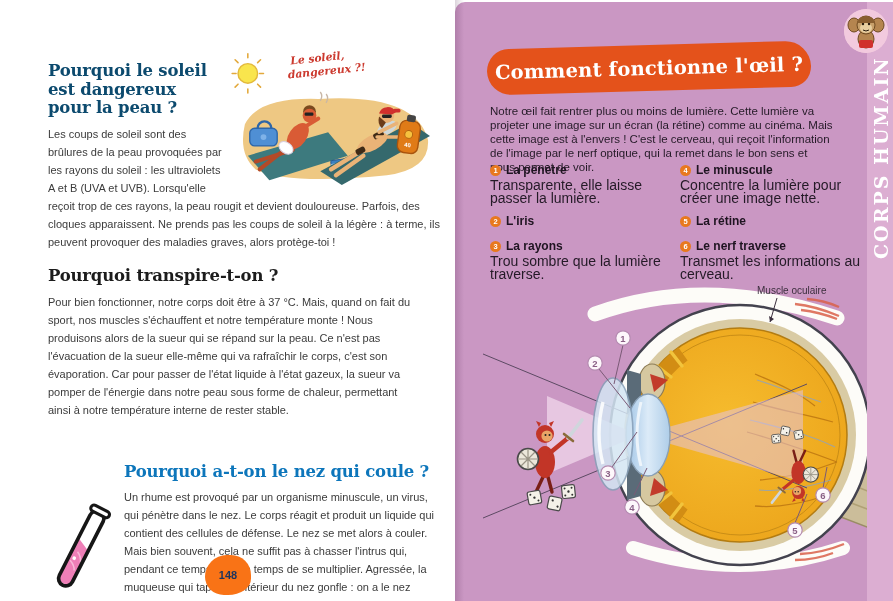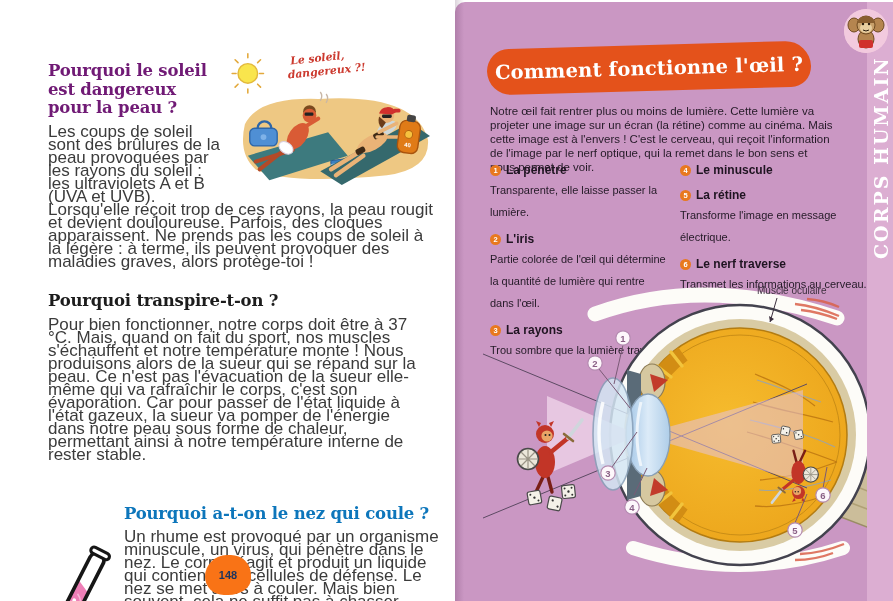--- a/index.html
+++ b/index.html
@@ -3,28 +3,28 @@
 <meta charset="utf-8">
 <style>
   html,body{margin:0;padding:0;background:#ffffff;}
   .book{position:relative;width:893px;height:601px;background:#ffffff;overflow:hidden;
         font-family:"Liberation Sans",sans-serif;}
 
   
   .page-left{position:absolute;left:0;top:0;width:455px;height:601px;background:#ffffff;}
   .page-left .content{position:absolute;left:48px;top:46px;width:392px;}
   .h{font-family:"DejaVu Serif",serif;font-weight:700;font-size:16.5px;line-height:1.13;margin:0 0 7px 0;letter-spacing:-.2px;}
-  .h.pink{color:#701a75;}
+  .h.pink{color:#0c4a6e;}
   .h.black{color:#1c1c1c;}
   .h.blue{color:#0d76bb;}
-  .body-text{font-size:17px;line-height:13px;color:#3b3b3b;margin:0;}
+  .body-text{font-size:11px;line-height:18px;color:#3b3b3b;margin:0;}
   .sec1{min-height:182px;}
   .beach-art{float:right;width:212px;height:142px;margin:0 0 4px 6px;}
   .sec1 .h{padding-top:16px;}
-  .sec2{margin-top:24px;clear:both;}
+  .sec2{margin-top:16px;clear:both;}
   .sec2 .body-text{width:372px;}
   .sec3{margin-top:44px;display:flex;gap:12px;}
   .tube-art{flex:0 0 64px;padding-top:28px;}
   .sec3-text{width:328px;}
   .pagenum{position:absolute;left:205px;top:555px;width:46px;height:40px;background:#f97316;
            border-radius:52% 48% 55% 45%/60% 55% 45% 50%;display:flex;align-items:center;justify-content:center;
            font-weight:700;font-size:11px;color:#1c355e;}
 
   
   .page-right{position:absolute;left:455px;top:2px;width:438px;height:599px;background:#ca97c3;
@@ -36,21 +36,21 @@
                display:flex;align-items:center;justify-content:center;}
   .title-badge span{font-family:"DejaVu Serif",serif;font-weight:700;font-size:19.5px;color:#ffffff;letter-spacing:.2px;}
   .intro{position:absolute;left:35px;top:102px;width:344px;font-size:11.5px;line-height:14px;color:#241a27;margin:0;}
   .glossary{position:absolute;left:35px;top:161px;width:386px;display:flex;gap:10px;}
   .gcol{display:flex;flex-direction:column;gap:9px;}
   .gcol.c1{width:180px;}
   .gcol.c2{width:196px;}
   .gname{display:flex;align-items:center;gap:5px;font-weight:700;font-size:12px;color:#1f1421;margin-bottom:2px;}
   .gnum{flex:0 0 11px;width:11px;height:11px;border-radius:50%;background:#e8791e;color:#fff;
         font-size:7.5px;font-weight:700;display:flex;align-items:center;justify-content:center;}
-  .gdesc{font-size:11px;line-height:22px;color:#241a27;}
+  .gdesc{font-size:14px;line-height:13px;color:#241a27;}
   .eye-diagram{position:absolute;left:0;top:280px;}
 
   
   .side-strip{position:absolute;right:0;top:0;width:26px;height:601px;background:#dcaed2;}
   .side-tab-text{position:absolute;right:1px;top:52px;height:205px;writing-mode:vertical-rl;transform:rotate(180deg);
                  font-family:"DejaVu Serif",serif;font-weight:700;font-size:19px;letter-spacing:2px;color:#ffffff;
                  display:flex;align-items:center;}
   .mascot{position:absolute;right:5px;top:7px;width:44px;height:44px;border-radius:50%;background:#f2cade;overflow:hidden;}
 </style>
 </head>
@@ -183,43 +183,42 @@
               <span class="gnum">1</span>
               <span>La pénètre</span>
             </div>
           <div class="gdesc">Transparente, elle laisse passer la lumière.</div>
         </div>
         <div class="gitem">
           <div class="gname">
               <span class="gnum">2</span>
               <span>L'iris</span>
             </div>
-          <div class="gdesc">Partie colorée de l'œil qui détermine la quantité de lumière qui rentre dans l'œil.</div>
         </div>
         <div class="gitem">
           <div class="gname">
               <span class="gnum">3</span>
               <span>La rayons</span>
             </div>
           <div class="gdesc">Trou sombre que la lumière traverse.</div>
         </div>
       </div>
       <div class="gcol c2">
         <div class="gitem">
           <div class="gname">
               <span class="gnum">4</span>
               <span>Le minuscule</span>
             </div>
+          <div class="gdesc">Concentre la lumière pour créer une image nette.</div>
         </div>
         <div class="gitem">
           <div class="gname">
               <span class="gnum">5</span>
               <span>La rétine</span>
             </div>
-          <div class="gdesc">Transforme l'image en message électrique.</div>
         </div>
         <div class="gitem">
           <div class="gname">
               <span class="gnum">6</span>
               <span>Le nerf traverse</span>
             </div>
           <div class="gdesc">Transmet les informations au cerveau.</div>
         </div>
       </div>
     </div>

